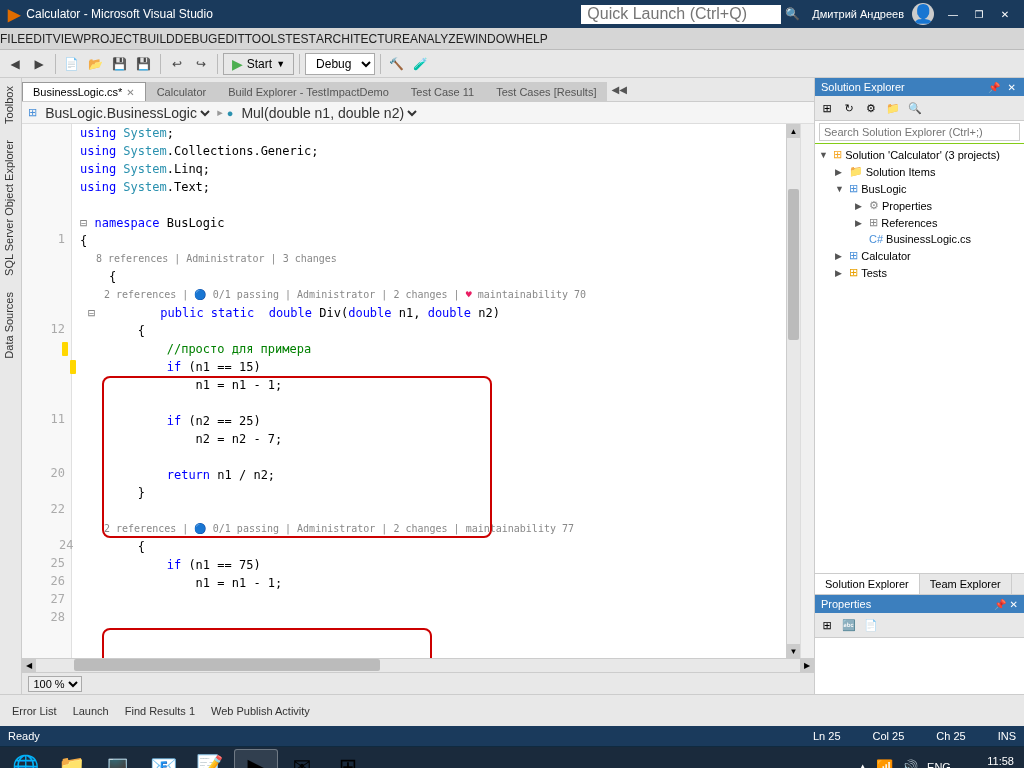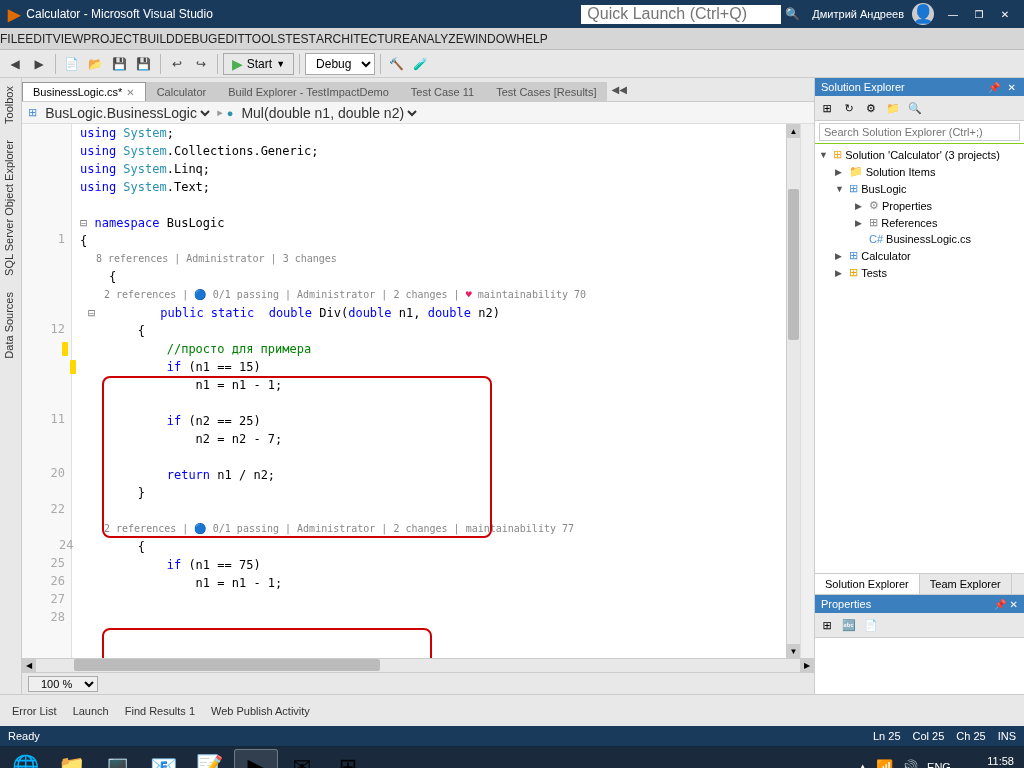--- a/index.html
+++ b/index.html
@@ -344,21 +344,21 @@
 
     <div style="height:14px;background:#e8e8e8;border-top:1px solid #ccc;display:flex;align-items:center;">
       <div style="width:14px;height:14px;background:#ccc;display:flex;align-items:center;justify-content:center;font-size:8px;cursor:pointer;">◀</div>
       <div style="flex:1;height:100%;position:relative;">
         <div style="position:absolute;left:5%;width:40%;height:12px;background:#bbb;border-radius:2px;"></div>
       </div>
       <div style="width:14px;height:14px;background:#ccc;display:flex;align-items:center;justify-content:center;font-size:8px;cursor:pointer;">▶</div>
     </div>
 
     <div style="height:22px;background:#e8e8e8;border-top:1px solid #ccc;display:flex;align-items:center;padding:0 6px;gap:4px;">
-      <select style="border:1px solid #aaa;font-size:11px;padding:0 8px;">
+      <select style="border:1px solid #aaa;font-size:11px;padding:0 0;text-align:center;">
         <option>100 %</option>
       </select>
     </div>
   </div>
 
   <div id="solution-explorer" style="width:210px;background:white;border-left:1px solid #ccc;display:flex;flex-direction:column;">
     <div id="se-titlebar" style="background:#3c7fbe;color:white;padding:3px 6px;font-size:11px;display:flex;align-items:center;justify-content:space-between;">
       <span>Solution Explorer</span>
       <div style="display:flex;gap:3px;">
         <button style="background:transparent;border:none;color:white;cursor:pointer;font-size:10px;padding:0 2px;">📌</button>
@@ -449,21 +449,21 @@
   </div>
 </div>
 
 <div id="bottom-panel" style="height:32px;background:#e8e8e8;border-top:1px solid #ccc;display:flex;align-items:center;padding:0 6px;gap:4px;">
   <span class="bottom-tab">Error List</span>
   <span class="bottom-tab">Launch</span>
   <span class="bottom-tab">Find Results 1</span>
   <span class="bottom-tab">Web Publish Activity</span>
 </div>
 
-<div id="status-bar" style="height:20px;background:#1a3a5c;color:white;display:flex;align-items:center;padding:0 8px;font-size:11px;gap:12px;">
+<div id="status-bar" style="height:20px;background:#1a3a5c;color:white;display:flex;align-items:center;padding:0 8px;font-size:11px;gap:32px;">
   <span style="flex:1;">Ready</span>
   <span>Ln 25</span>
   <span>Col 25</span>
   <span>Ch 25</span>
   <span>INS</span>
 </div>
 
 <div id="taskbar" style="height:40px;background:#1a2a3c;display:flex;align-items:center;padding:0 4px;gap:2px;">
   <div class="taskbar-btn" style="font-size:22px;">🌐</div>
   <div class="taskbar-btn" style="font-size:22px;">📁</div>

